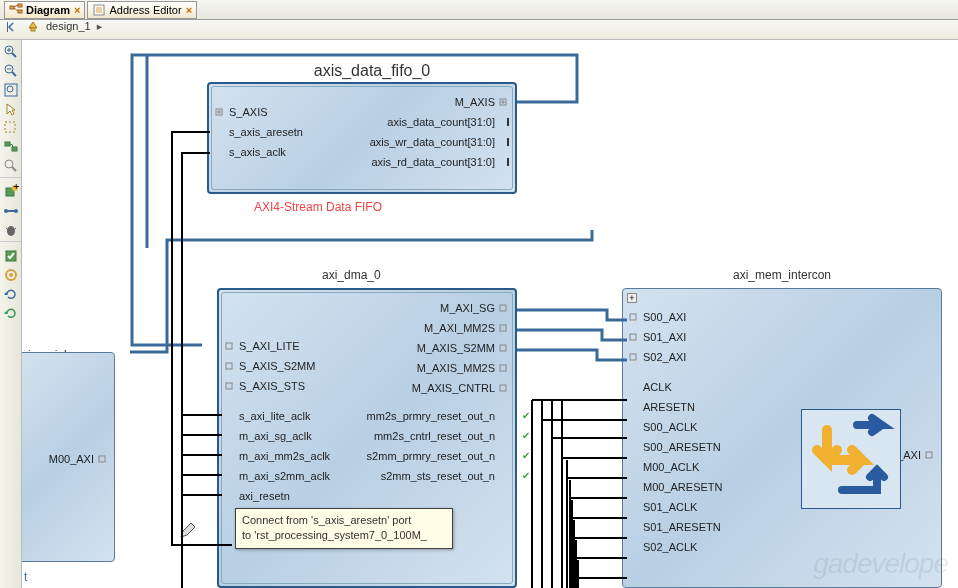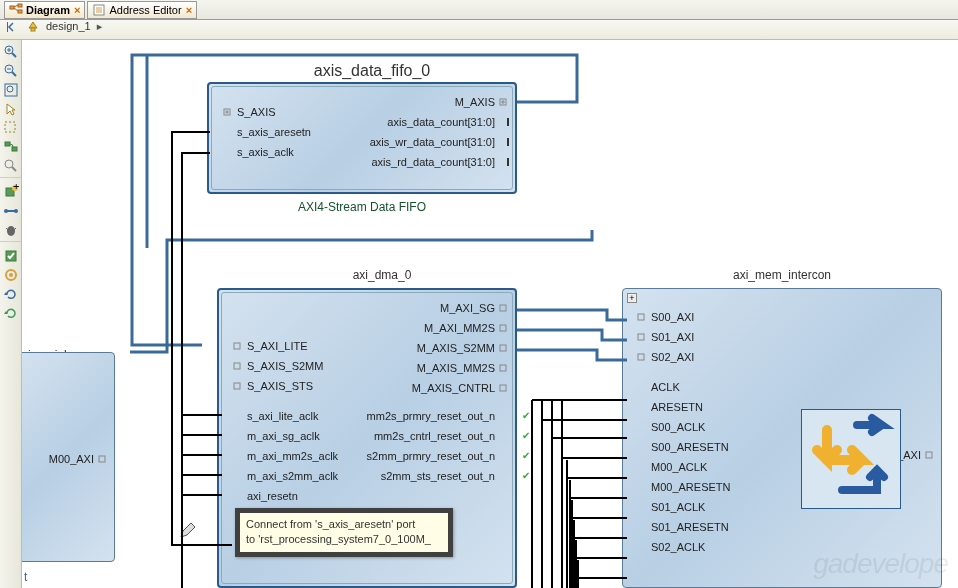--- a/index.html
+++ b/index.html
@@ -12,26 +12,26 @@
 .breadcrumb{height:20px;background:linear-gradient(#f8f8f4,#ececde);border-bottom:1px solid #bbb;display:flex;align-items:flex-start;padding-left:4px}
 .bc-icon{width:14px;height:14px;margin-right:2px;display:inline-block}
 .bc-item{padding:0 4px;color:#333}
 .bc-arrow{color:#555;margin:0 2px}
 .toolbar{position:absolute;left:0;top:40px;width:22px;bottom:0;background:linear-gradient(90deg,#f4f4ec,#e6e6da);border-right:1px solid #bbb;padding-top:2px}
 .tool{width:18px;height:18px;margin:1px auto;display:block;cursor:pointer;border:1px solid transparent}
 .tool-sep{height:4px;margin:2px 0;border-top:1px solid #ccc}
 .canvas{position:absolute;left:22px;top:40px;right:0;bottom:0;background:#fff;overflow:hidden}
 .block{position:absolute;background:linear-gradient(135deg,#d4e2ef 0%,#b8cfe4 50%,#d4e2ef 100%);border:1px solid #5a7a9a;border-radius:4px}
 .block.sel{border:2px solid #2a5a8a}
-.block-sub{text-align:center;color:#14532d;padding:2px;font-size:12px}
-.port-left{position:absolute;left:12px;display:flex;align-items:center;color:#222}
+.block-sub{text-align:left;color:#ef4444;padding:2px;font-size:12px}
+.port-left{position:absolute;left:4px;display:flex;align-items:center;color:#222}
 .port-right{position:absolute;right:4px;display:flex;align-items:center;color:#222;flex-direction:row-reverse}
 .port-conn{width:12px;height:10px;display:inline-block;margin:0 2px}
 .plus{border:1px solid #888;width:10px;height:10px;position:absolute;top:4px;left:4px;text-align:center;line-height:8px;font-size:9px;background:#eee;cursor:pointer}
-.tooltip{position:absolute;background:#fffde5;border:5px solid #404040;padding:4px 6px;font-size:11px;color:#333;max-width:230px;line-height:1.4;box-shadow:1px 1px 3px rgba(0,0,0,.3)}
+.tooltip{position:absolute;background:#fffde5;border:1px solid #404040;padding:4px 6px;font-size:11px;color:#333;max-width:230px;line-height:1.4;box-shadow:1px 1px 3px rgba(0,0,0,.3)}
 .pencil{position:absolute;width:18px;height:18px}
 .watermark{position:absolute;right:10px;bottom:8px;font-size:28px;color:rgba(0,0,0,.07);font-style:italic;letter-spacing:-1px}
 svg.canv-wires{position:absolute;left:0;top:0;width:100%;height:100%;pointer-events:none;z-index:1}
 .tick{position:absolute;color:#3a3;font-size:10px}
 .intercon-icon{position:absolute;right:40px;top:120px;width:100px;height:100px;border:1px solid #2a5a8a;background:#d8e6f2}
 .block .inner-border{position:absolute;left:2px;right:2px;top:2px;bottom:2px;border:1px solid #8ab;border-radius:3px;pointer-events:none}
 </style>
 </head>
 <body>
 
@@ -226,21 +226,21 @@
         <span class="port-conn" style="border-right:2px solid #333;height:8px"></span>
         <span>axis_wr_data_count[31:0]</span>
       </div>
     <div class="port-right" style="top:72px">
         <span class="port-conn" style="border-right:2px solid #333;height:8px"></span>
         <span>axis_rd_data_count[31:0]</span>
       </div>
   </div>
   <div class="block-sub" style="position:absolute;left:230px;top:158px;width:220px">AXI4-Stream Data FIFO</div>
 
-  <div style="position:absolute;left:300px;top:228px;width:120px;text-align:center;color:#333;font-size:12px">axi_dma_0</div>
+  <div style="position:absolute;left:300px;top:228px;width:120px;text-align:left;color:#333;font-size:12px">axi_dma_0</div>
   <div class="block sel" style="left:195px;top:248px;width:300px;height:300px">
     <div class="inner-border"></div>
     <div class="port-left" style="top:50px">
         <span class="port-conn"><svg width="12" height="10">
             <rect x="1" y="2" width="6" height="6" fill="none" stroke="#888"></rect>
           </svg></span>
         <span>S_AXI_LITE</span>
       </div>
     <div class="port-left" style="top:70px">
         <span class="port-conn"><svg width="12" height="10">

